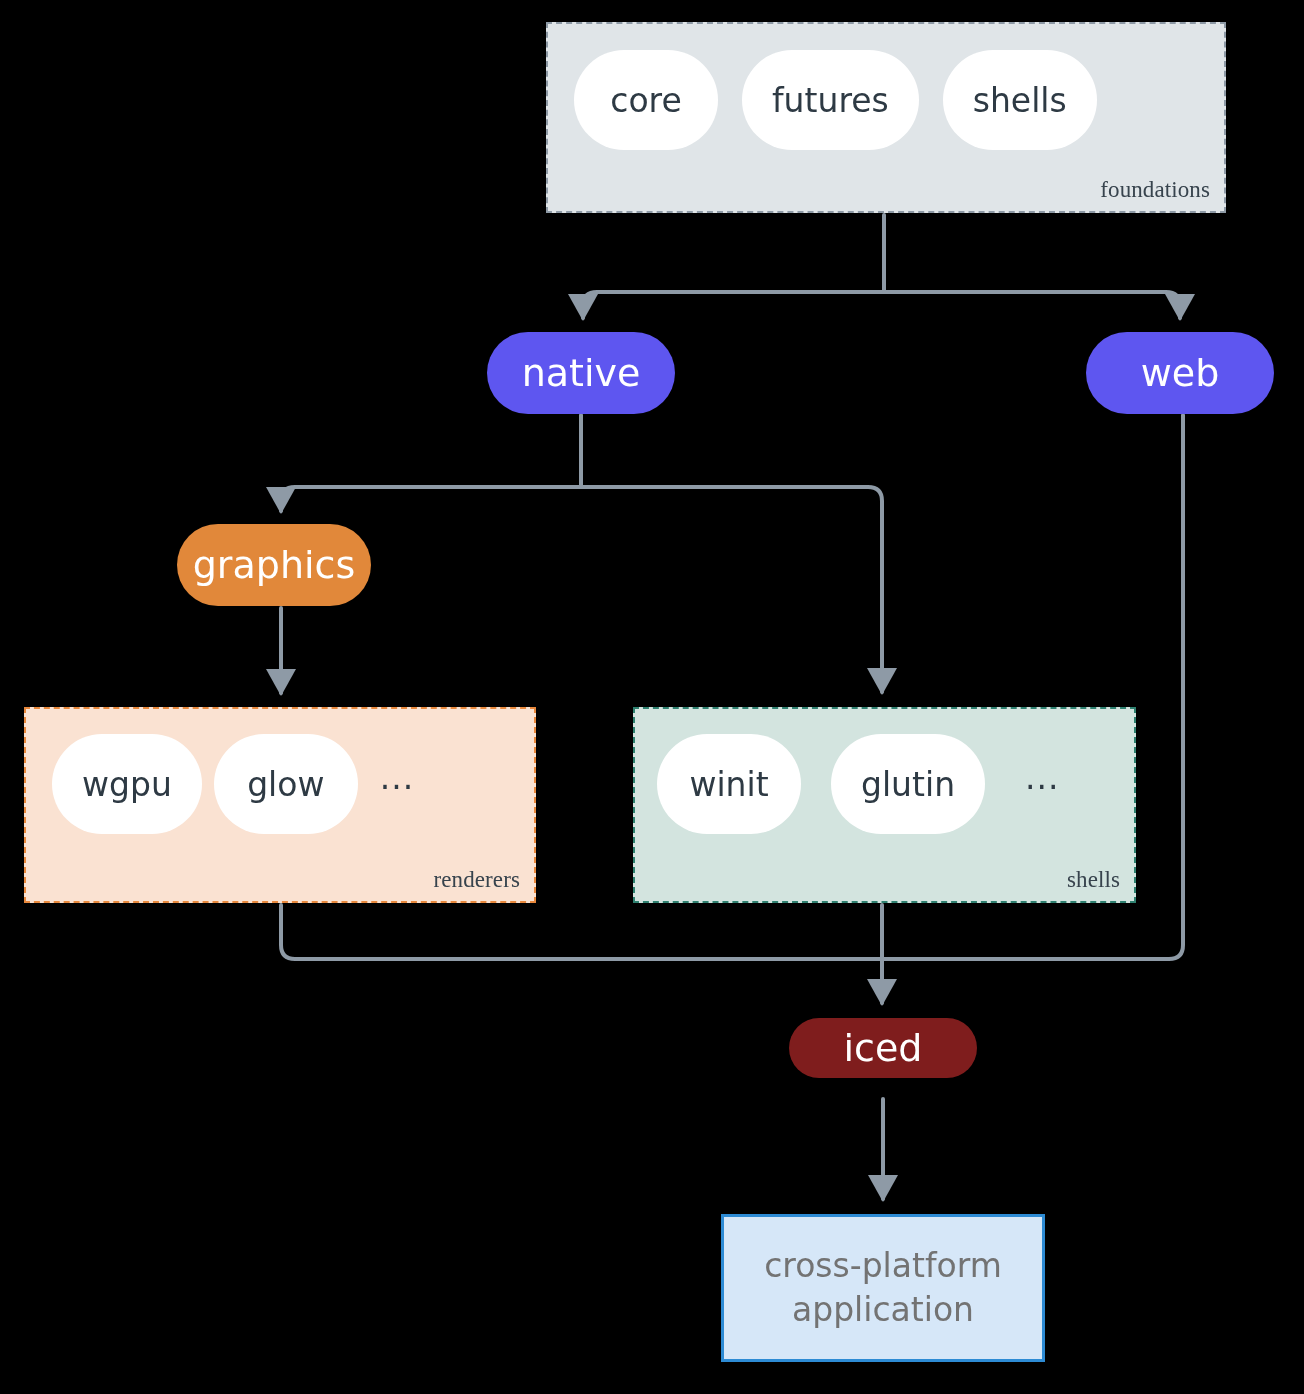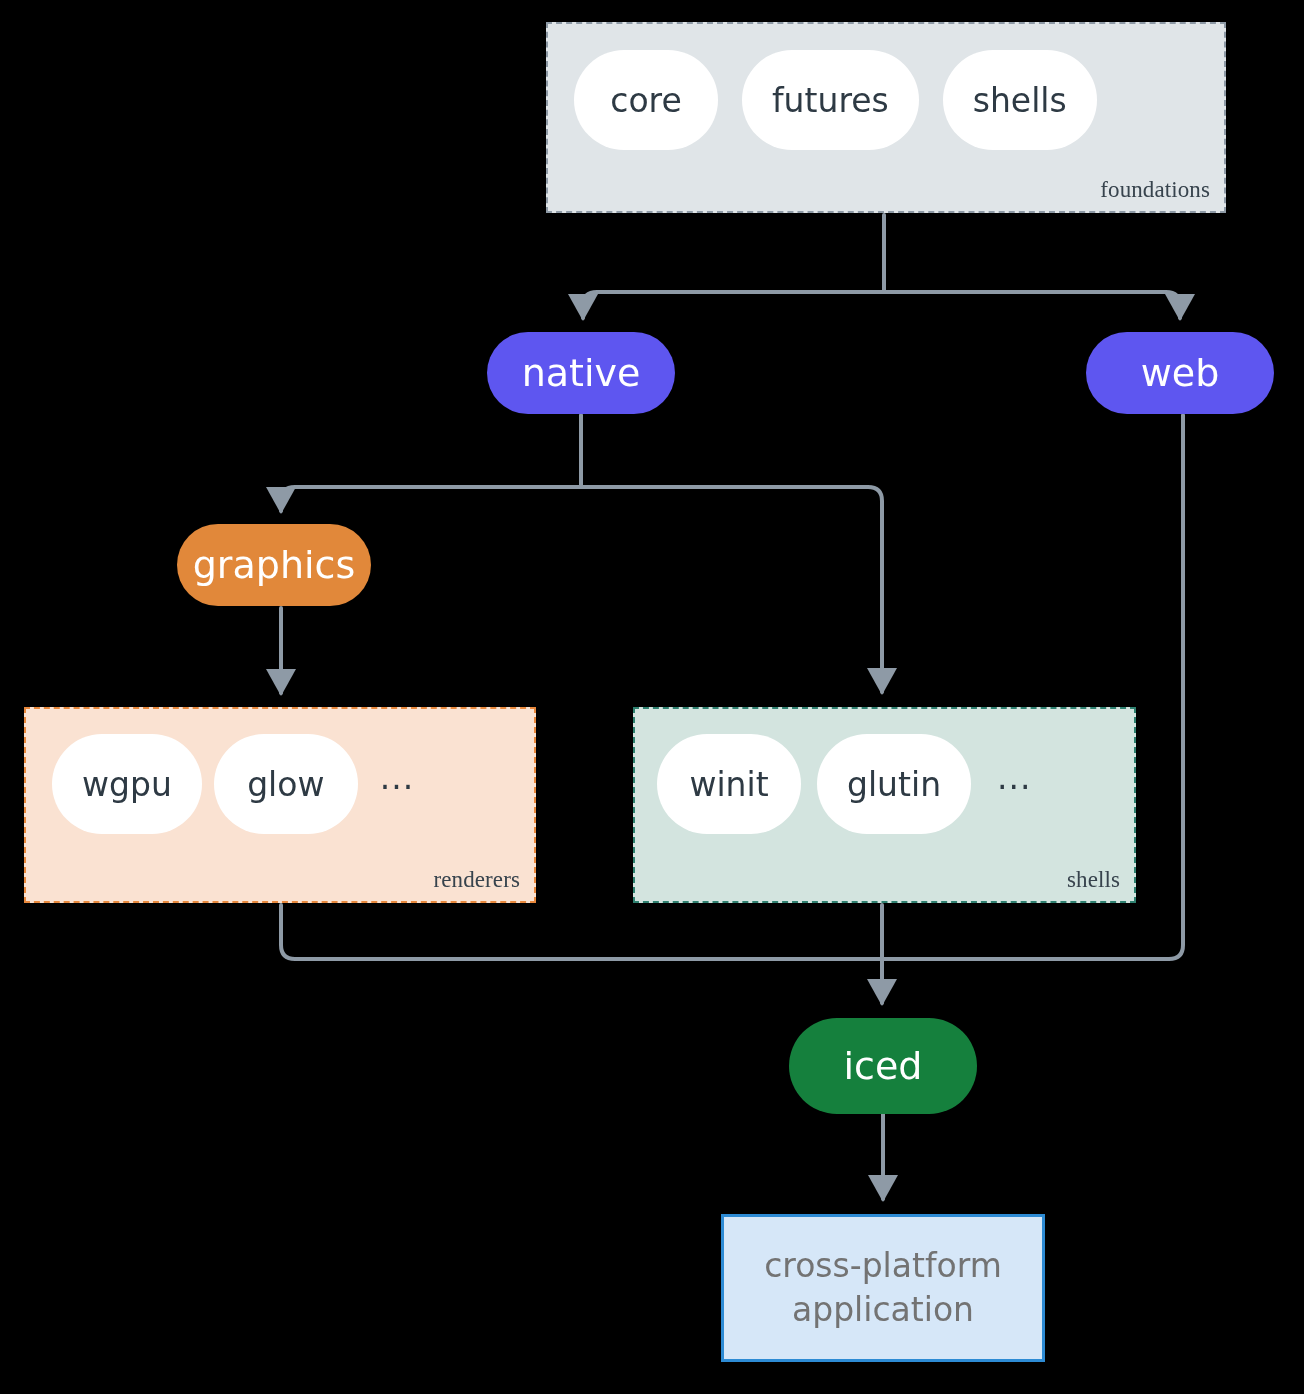--- a/index.html
+++ b/index.html
@@ -75,21 +75,21 @@
   }
 
   #group-shells {
     left: 633px; top: 707px;
     width: 503px; height: 196px;
     background: #d3e4df;
     border: 2px dashed #2f8170;
   }
   #group-shells .row {
     left: 22px; top: 25px;
-    gap: 16px;
+    gap: 30px;
   }
 
   
   .chip {
     background: #ffffff;
     border-radius: 58px;
     height: 100px;
     min-width: 144px;
     padding: 0 30px;
     display: flex;
@@ -116,21 +116,21 @@
     align-items: center;
     justify-content: center;
     color: #ffffff;
     font-size: 38px;
     white-space: nowrap;
     box-sizing: border-box;
   }
   #node-native { left: 487px; top: 332px; width: 188px; height: 82px; background: #5e56f0; }
   #node-web    { left: 1086px; top: 332px; width: 188px; height: 82px; background: #5e56f0; }
   #node-graphics { left: 177px; top: 524px; width: 194px; height: 82px; background: #e1883a; text-align: center; }
-  #node-iced   { left: 789px; top: 1018px; width: 188px; height: 96px; background: #15803d; }
+  #node-iced   { left: 789px; top: 1018px; width: 188px; height: 60px; background: #7f1d1d; }
 
   
   #node-application {
     position: absolute;
     left: 721px; top: 1214px;
     width: 324px; height: 148px;
     background: #d6e7f8;
     border: 3px solid #2d8bd4;
     box-sizing: border-box;
     display: flex;

